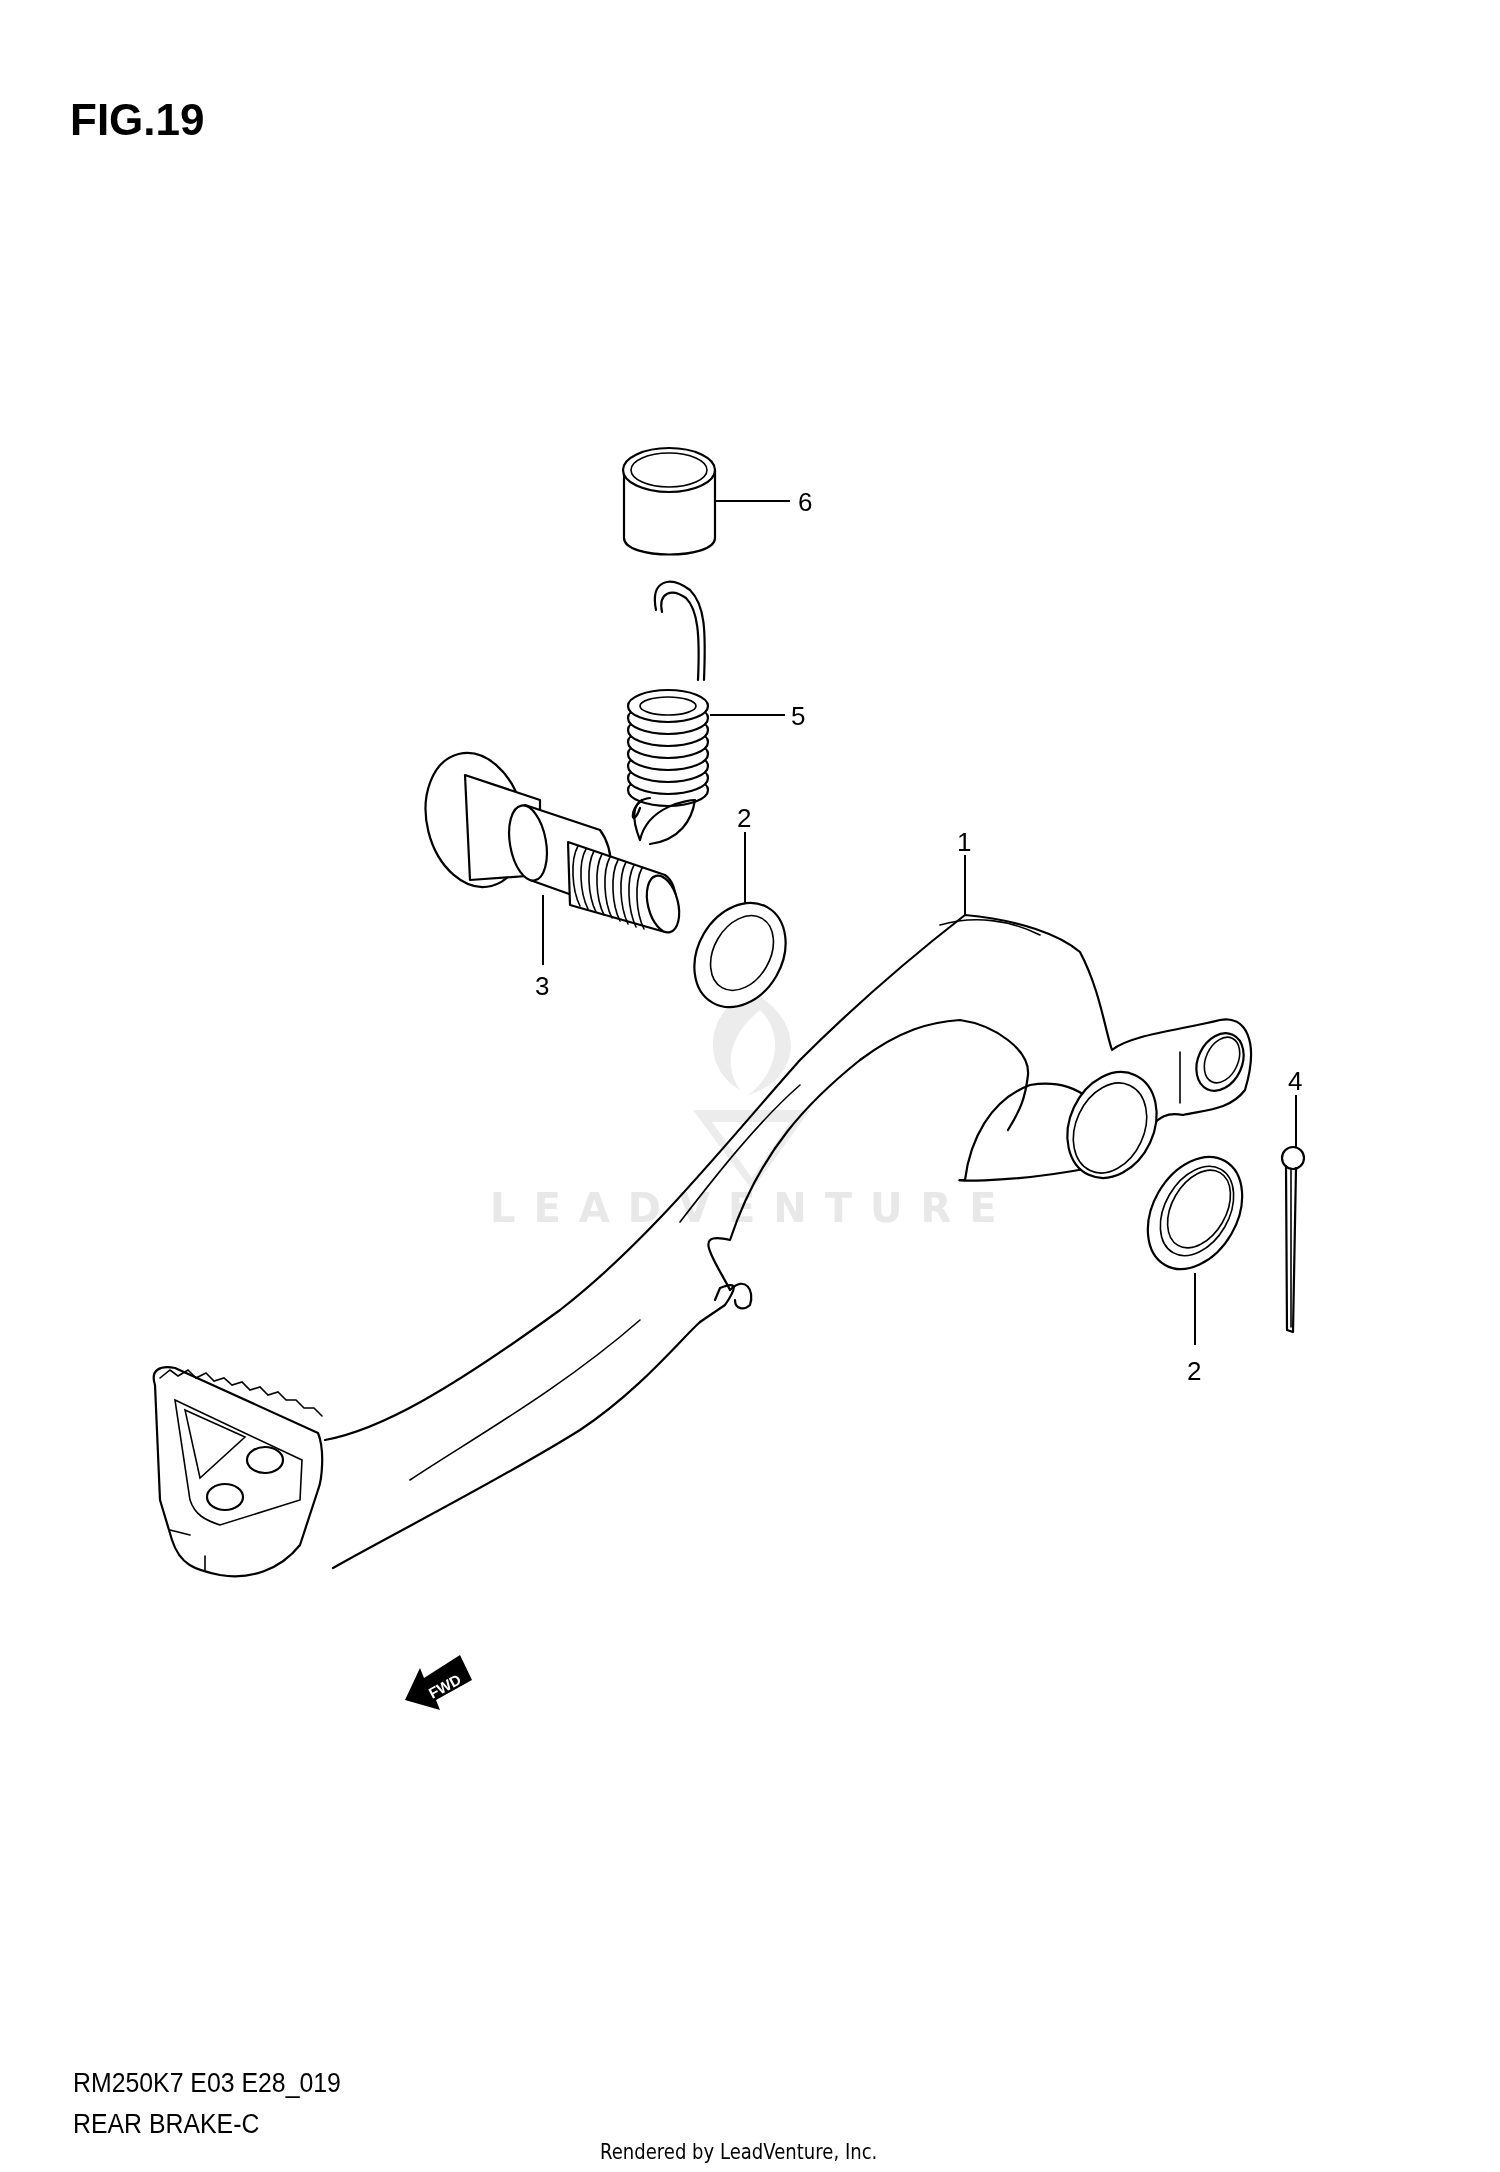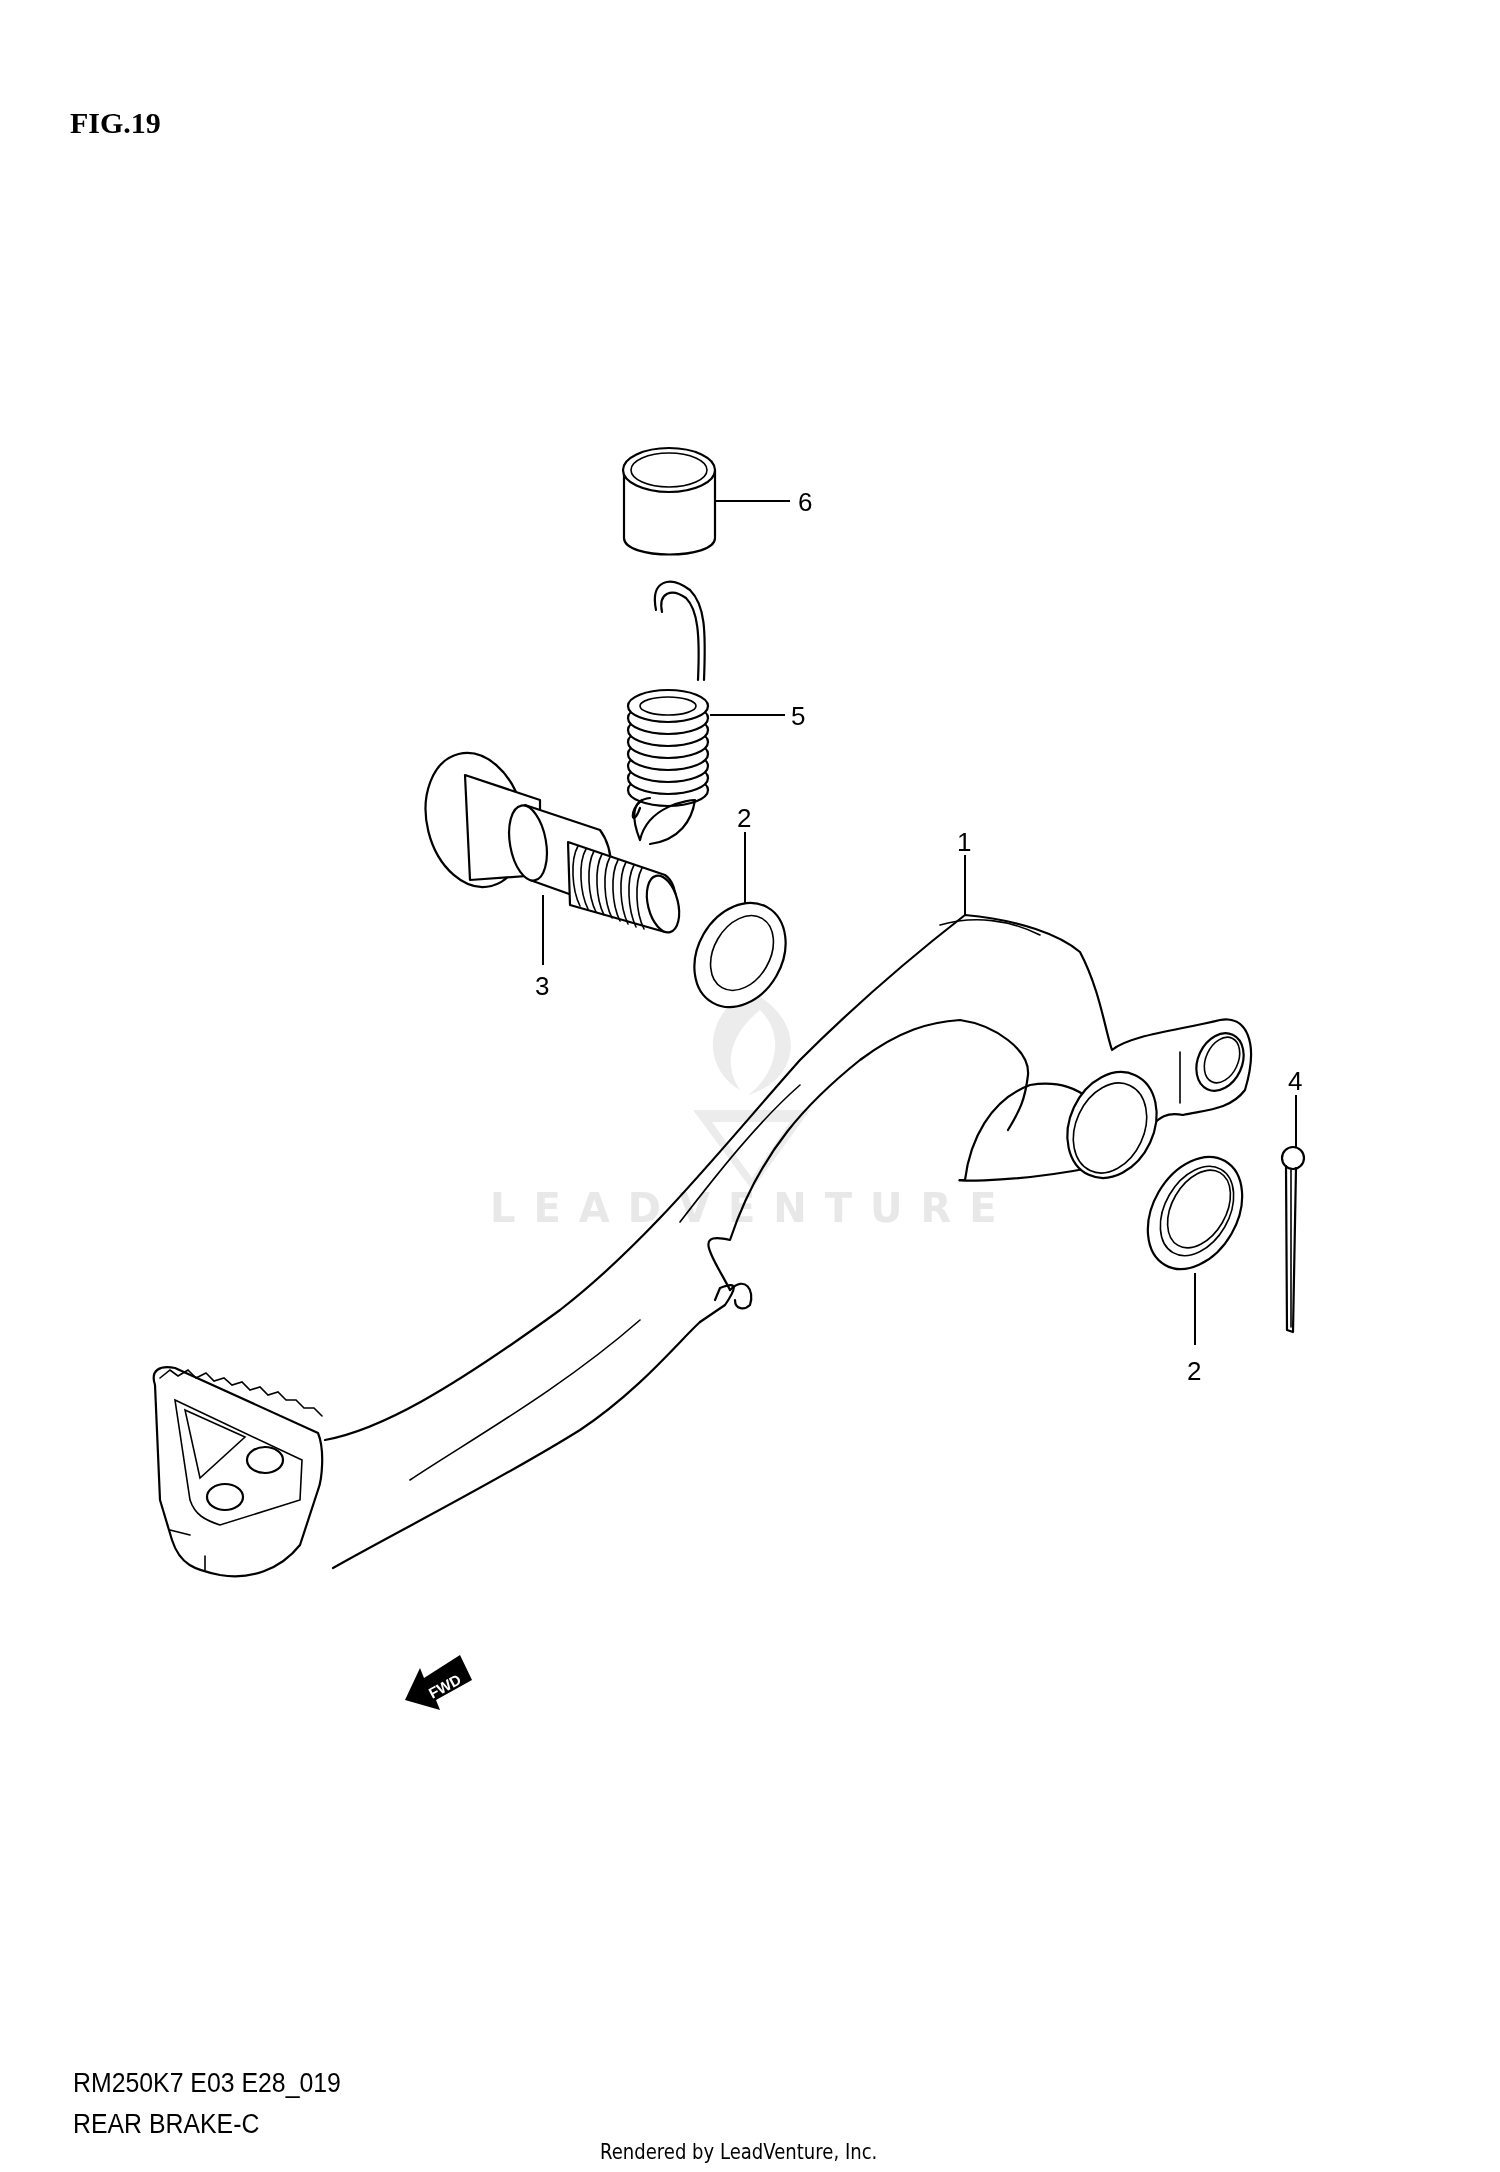--- a/index.html
+++ b/index.html
@@ -1,17 +1,17 @@
 <!DOCTYPE html>
 <html><head>
 <meta charset="utf-8">
 <style>
   html, body { margin:0; padding:0; background:#ffffff; }
   body { width:1500px; height:2172px; position:relative; overflow:hidden; font-family:"Liberation Sans", sans-serif; color:#000; }
-  .fig-title { position:absolute; left:70px; top:108px; font-family:Liberation Serif, serif; font-weight:bold; font-size:30px; letter-spacing:0px; line-height:1; }
+  .fig-title { position:absolute; left:70px; top:98px; font-family:Liberation Sans, sans-serif; font-weight:bold; font-size:44px; letter-spacing:0px; line-height:1; }
   .drawing { position:absolute; left:0; top:0; width:1500px; height:2172px; }
   .callout { font-family:"Liberation Sans", sans-serif; font-size:26px; fill:#000; }
   .watermark-text { font-family:"DejaVu Sans", sans-serif; font-weight:bold; font-size:40px; letter-spacing:18px; fill:#e8e8e8; }
   .caption { position:absolute; left:73px; font-family:"Liberation Sans", sans-serif; font-size:27px; line-height:1; transform:scaleX(0.92); transform-origin:left; }
   .caption.code { top:2070px; }
   .caption.name { top:2111px; }
   .render-credit { position:absolute; left:600px; top:2141px; font-family:"DejaVu Sans", sans-serif; font-size:22px; line-height:1; transform:scaleX(0.82); transform-origin:left; }
   .ln { fill:none; stroke:#000; stroke-width:2.2; stroke-linecap:round; stroke-linejoin:round; }
   .thin { fill:none; stroke:#000; stroke-width:1.6; stroke-linecap:round; }
   .fill-w { fill:#fff; stroke:#000; stroke-width:2.2; stroke-linejoin:round; }

